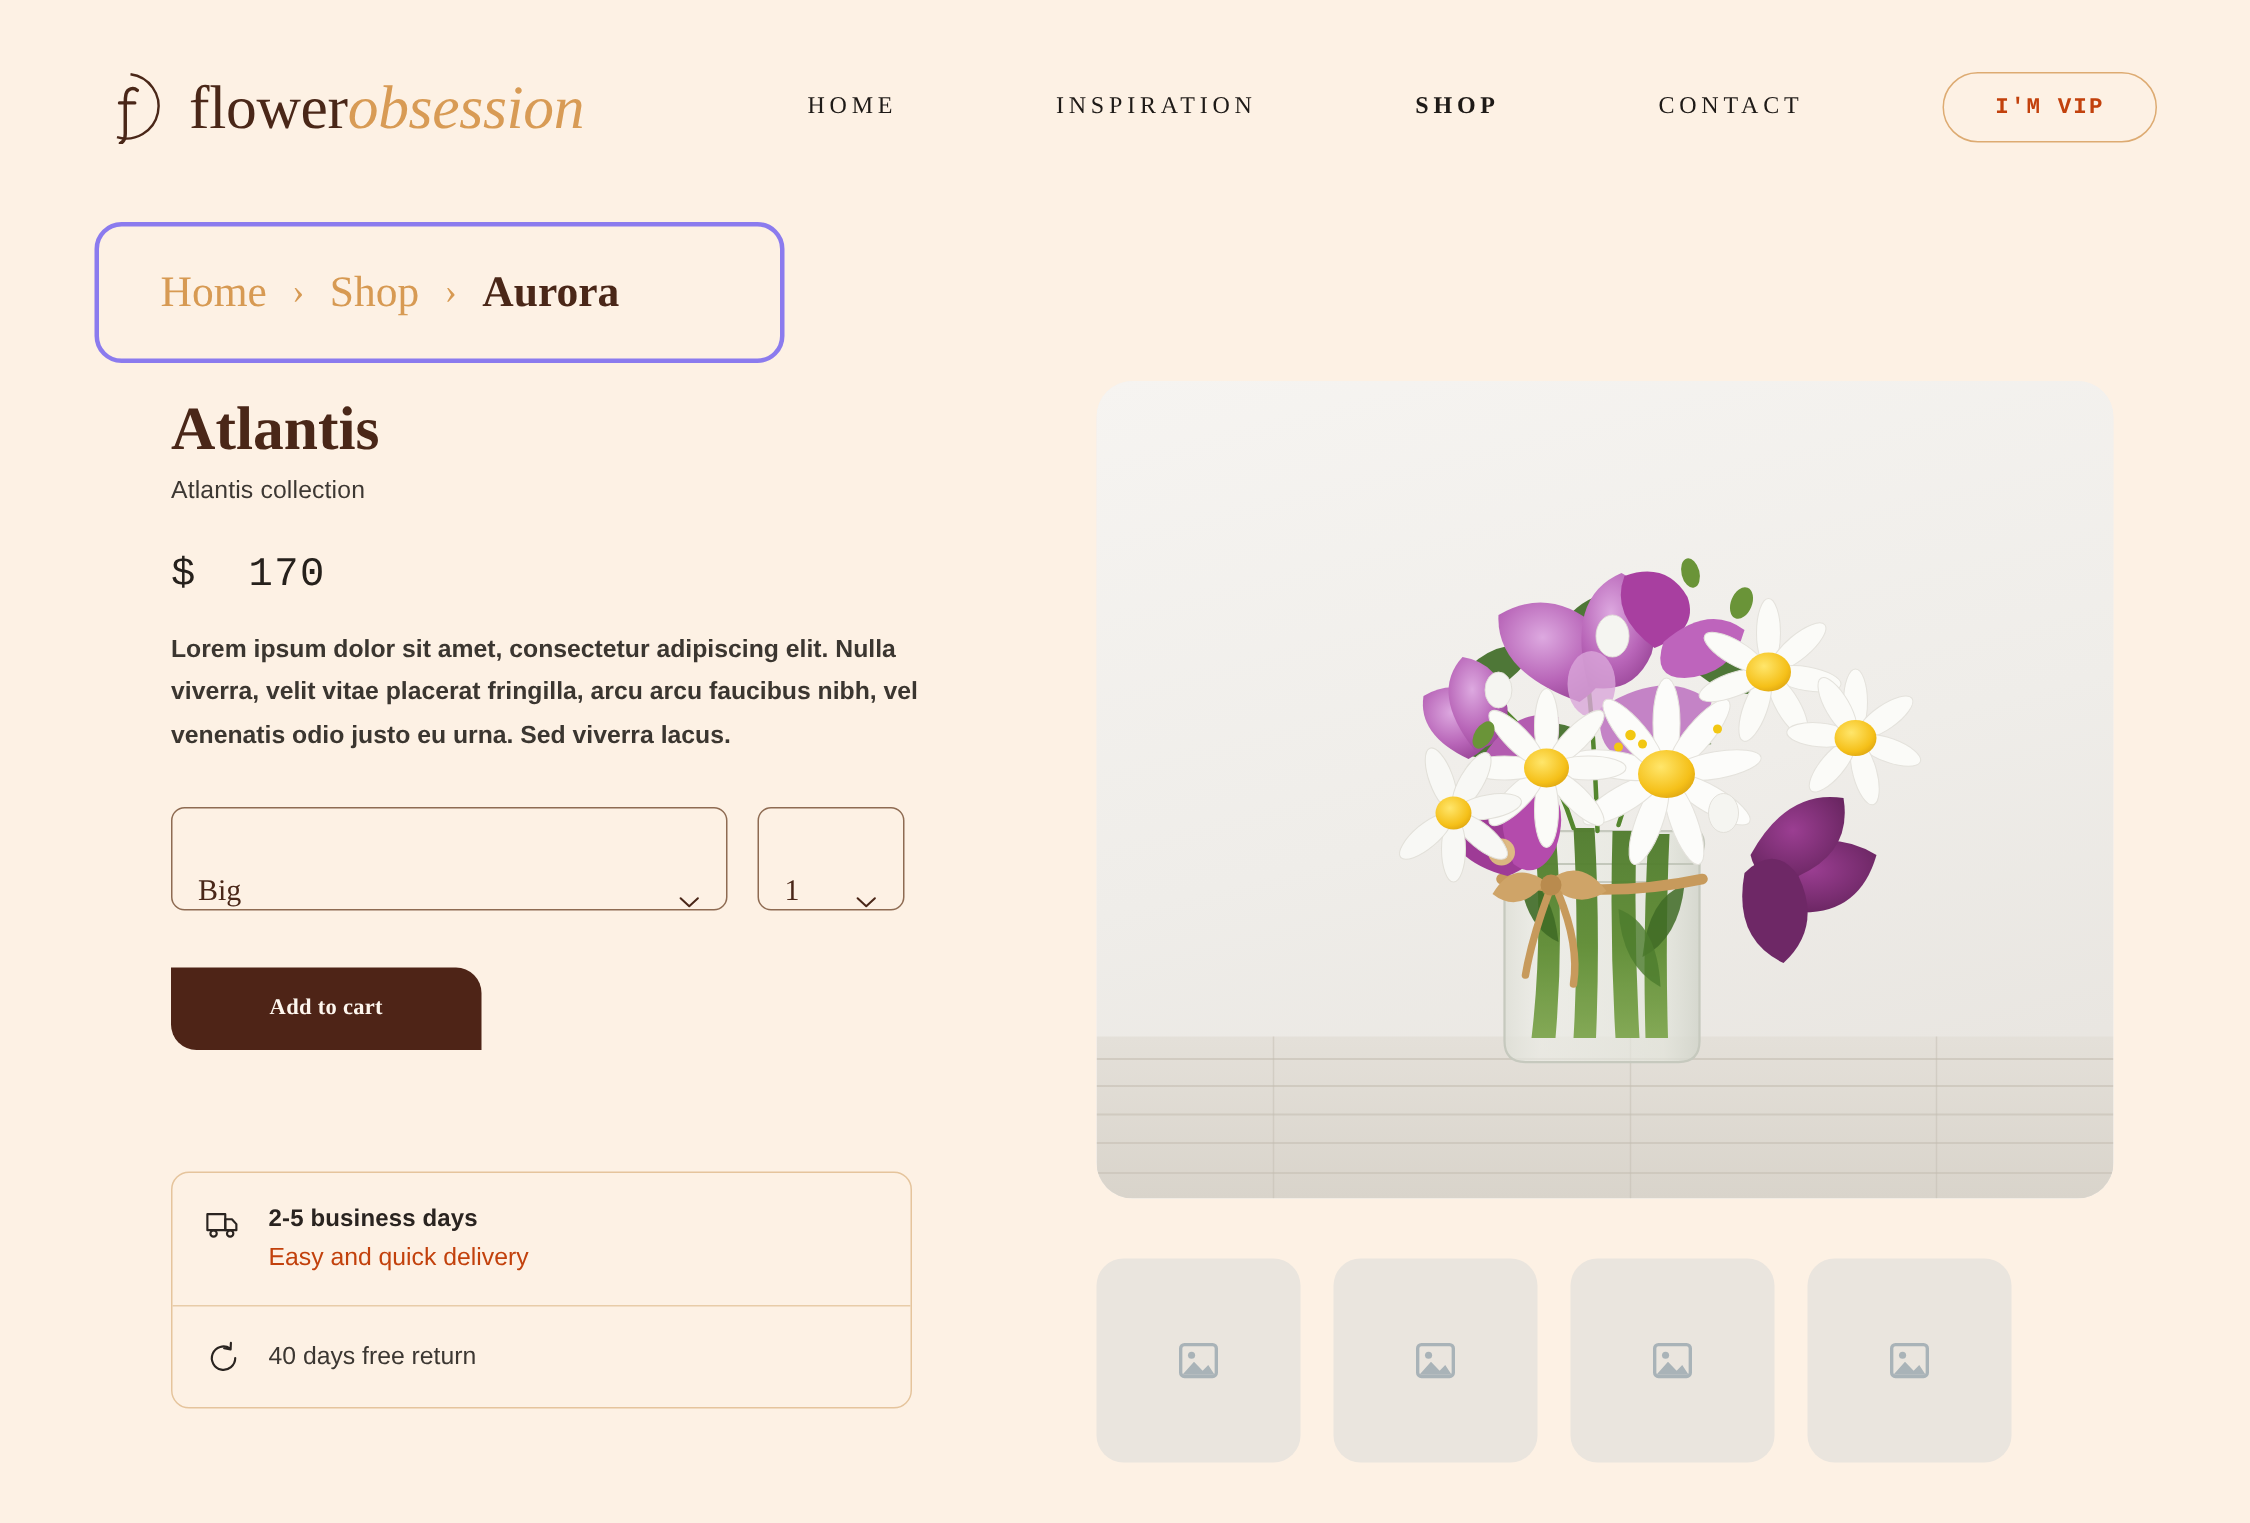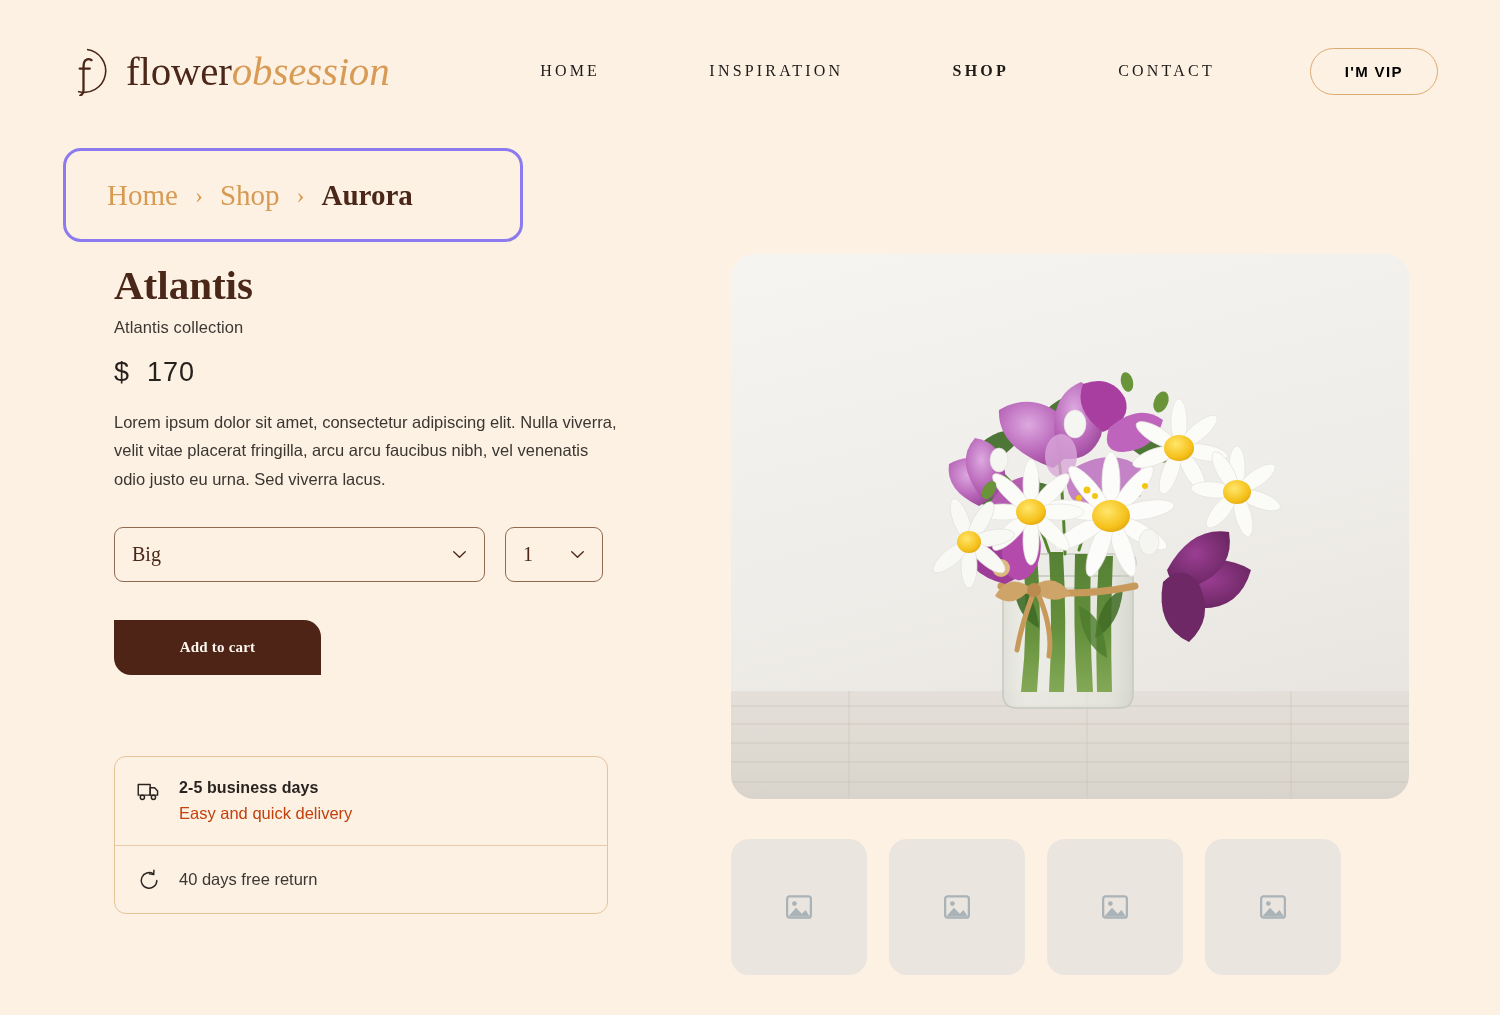--- a/index.html
+++ b/index.html
@@ -65,23 +65,23 @@
     text-transform: uppercase;
     cursor: pointer;
     white-space: nowrap;
   }
   .nav-item.active { font-weight: bold; }
 
   .vip-btn {
     flex: 0 0 auto;
     border: 1px solid #DDAB72;
     border-radius: 40px;
-    color: #000000;
+    color: #c2410c;
     background: transparent;
-    font-family: Liberation Sans, sans-serif;
+    font-family: Liberation Mono, monospace;
     font-weight: bold;
     font-size: 15px;
     letter-spacing: 1.4px;
     padding: 14px 34px;
     cursor: pointer;
     white-space: nowrap;
   }
 
   
   .breadcrumb-wrap {
@@ -140,49 +140,50 @@
   }
 
   .product-sub {
     font-size: 16.5px;
     color: #3D3833;
     margin-top: 11px;
     letter-spacing: 0.1px;
   }
 
   .price {
-    font-family: Liberation Sans, sans-serif;
+    font-family: Liberation Mono, monospace;
     font-size: 27px;
     color: #26211C;
-    margin-top: 20px;
+    margin-top: 32px;
     letter-spacing: 1px;
   }
 
   .desc {
     font-size: 16.5px;
     line-height: 1.72;
     color: #3B3630;
     margin-top: 20px;
     max-width: 505px;
+    font-weight: bold;
   }
 
   .selectors {
     display: flex;
     gap: 20px;
     margin-top: 34px;
   }
 
   .select {
     position: relative;
     border: 1px solid #8E6B52;
     border-radius: 9px;
-    height: 55px;
+    height: 69px;
     background: transparent;
     display: flex;
-    align-items: center;
+    align-items: flex-end;
     padding: 0 17px;
     cursor: pointer;
   }
   .select.size { width: 371px; }
   .select.qty  { width: 98px; }
 
   .select-value {
     font-family: "Liberation Serif", serif;
     font-size: 20px;
     color: #4A2718;

